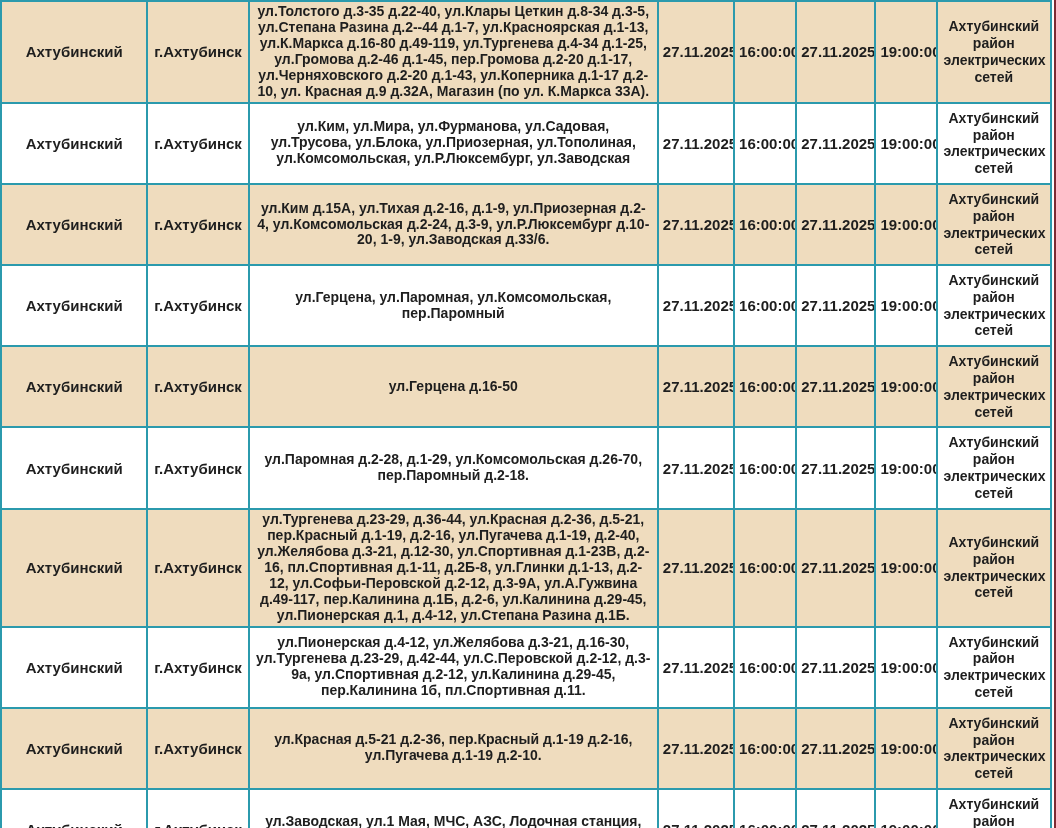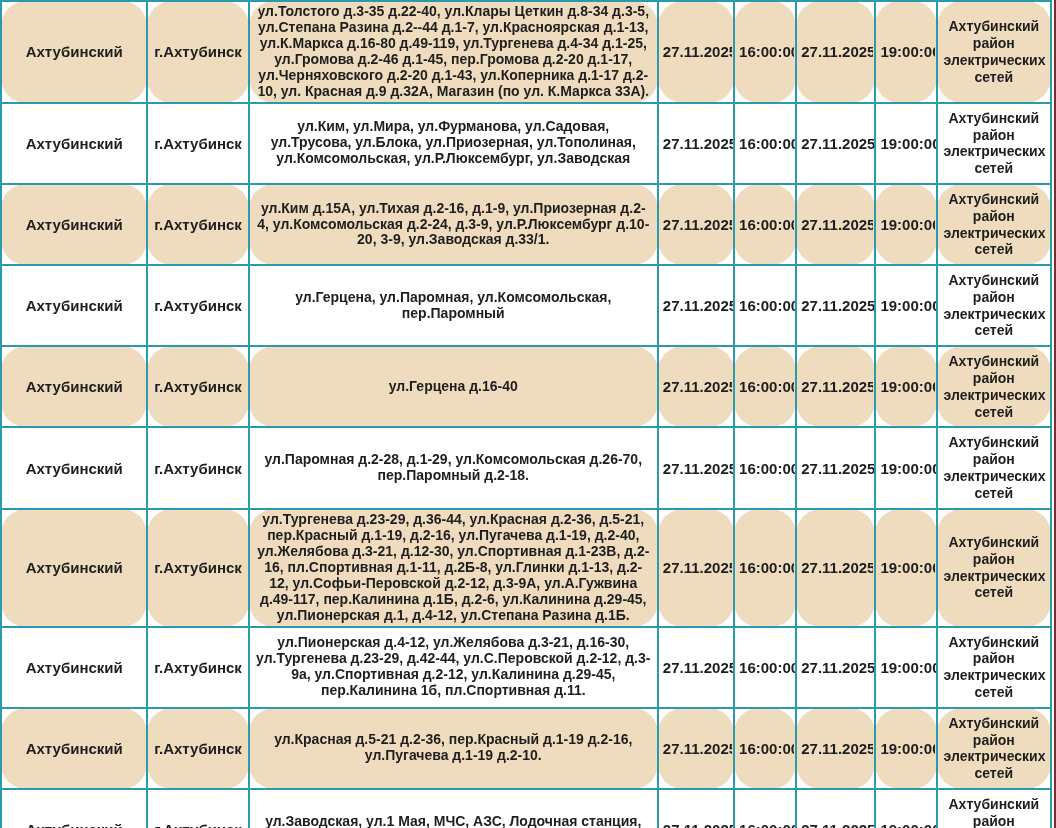--- a/index.html
+++ b/index.html
@@ -23,21 +23,21 @@
     margin:0;
   }
   .outage-table td{
     border:2px solid var(--border);
     text-align:center;
     vertical-align:middle;
     font-weight:600;
     padding:2px 4px;
     overflow:hidden;
   }
-  tr.beige td{background:var(--beige);border-radius:25px;}
+  tr.beige td{background:var(--beige);}
   tr.white td{background:var(--white);}
   td.cell-district,td.cell-city{font-size:15px;}
   td.cell-addresses{font-size:14px;line-height:1.14;padding:2px 6px;}
   td.cell-date,td.cell-time{font-size:15px;letter-spacing:0;margin-top:12px;}
   td.cell-organization{font-size:14px;line-height:1.2;padding:6px 6px;}
   .window-edge-line{
     position:absolute;top:0;right:0;width:2px;height:828px;
     background:var(--edge);
   }
 </style>
@@ -72,41 +72,41 @@
     <td class="cell-addresses">ул.Ким, ул.Мира, ул.Фурманова, ул.Садовая, ул.Трусова, ул.Блока, ул.Приозерная, ул.Тополиная, ул.Комсомольская, ул.Р.Люксембург, ул.Заводская</td>
     <td class="cell-date">27.11.2025</td>
     <td class="cell-time">16:00:00</td>
     <td class="cell-date">27.11.2025</td>
     <td class="cell-time">19:00:00</td>
     <td class="cell-organization">Ахтубинский район электрических сетей</td>
   </tr>
       <tr class="beige" style="height: 73px;">
     <td class="cell-district">Ахтубинский</td>
     <td class="cell-city">г.Ахтубинск</td>
-    <td class="cell-addresses">ул.Ким д.15А, ул.Тихая д.2-16, д.1-9, ул.Приозерная д.2-4, ул.Комсомольская д.2-24, д.3-9, ул.Р.Люксембург д.10-20, 3-9, ул.Заводская д.33/1.</td>
+    <td class="cell-addresses">ул.Ким д.15А, ул.Тихая д.2-16, д.1-9, ул.Приозерная д.2-4, ул.Комсомольская д.2-24, д.3-9, ул.Р.Люксембург д.10-20, 1-9, ул.Заводская д.33/6.</td>
     <td class="cell-date">27.11.2025</td>
     <td class="cell-time">16:00:00</td>
     <td class="cell-date">27.11.2025</td>
     <td class="cell-time">19:00:00</td>
     <td class="cell-organization">Ахтубинский район электрических сетей</td>
   </tr>
       <tr class="white" style="height: 73px;">
     <td class="cell-district">Ахтубинский</td>
     <td class="cell-city">г.Ахтубинск</td>
     <td class="cell-addresses">ул.Герцена, ул.Паромная, ул.Комсомольская, пер.Паромный</td>
     <td class="cell-date">27.11.2025</td>
     <td class="cell-time">16:00:00</td>
     <td class="cell-date">27.11.2025</td>
     <td class="cell-time">19:00:00</td>
     <td class="cell-organization">Ахтубинский район электрических сетей</td>
   </tr>
       <tr class="beige" style="height: 73px;">
     <td class="cell-district">Ахтубинский</td>
     <td class="cell-city">г.Ахтубинск</td>
-    <td class="cell-addresses">ул.Герцена д.16-40</td>
+    <td class="cell-addresses">ул.Герцена д.16-50</td>
     <td class="cell-date">27.11.2025</td>
     <td class="cell-time">16:00:00</td>
     <td class="cell-date">27.11.2025</td>
     <td class="cell-time">19:00:00</td>
     <td class="cell-organization">Ахтубинский район электрических сетей</td>
   </tr>
       <tr class="white" style="height: 73px;">
     <td class="cell-district">Ахтубинский</td>
     <td class="cell-city">г.Ахтубинск</td>
     <td class="cell-addresses">ул.Паромная д.2-28, д.1-29, ул.Комсомольская д.26-70, пер.Паромный д.2-18.</td>

